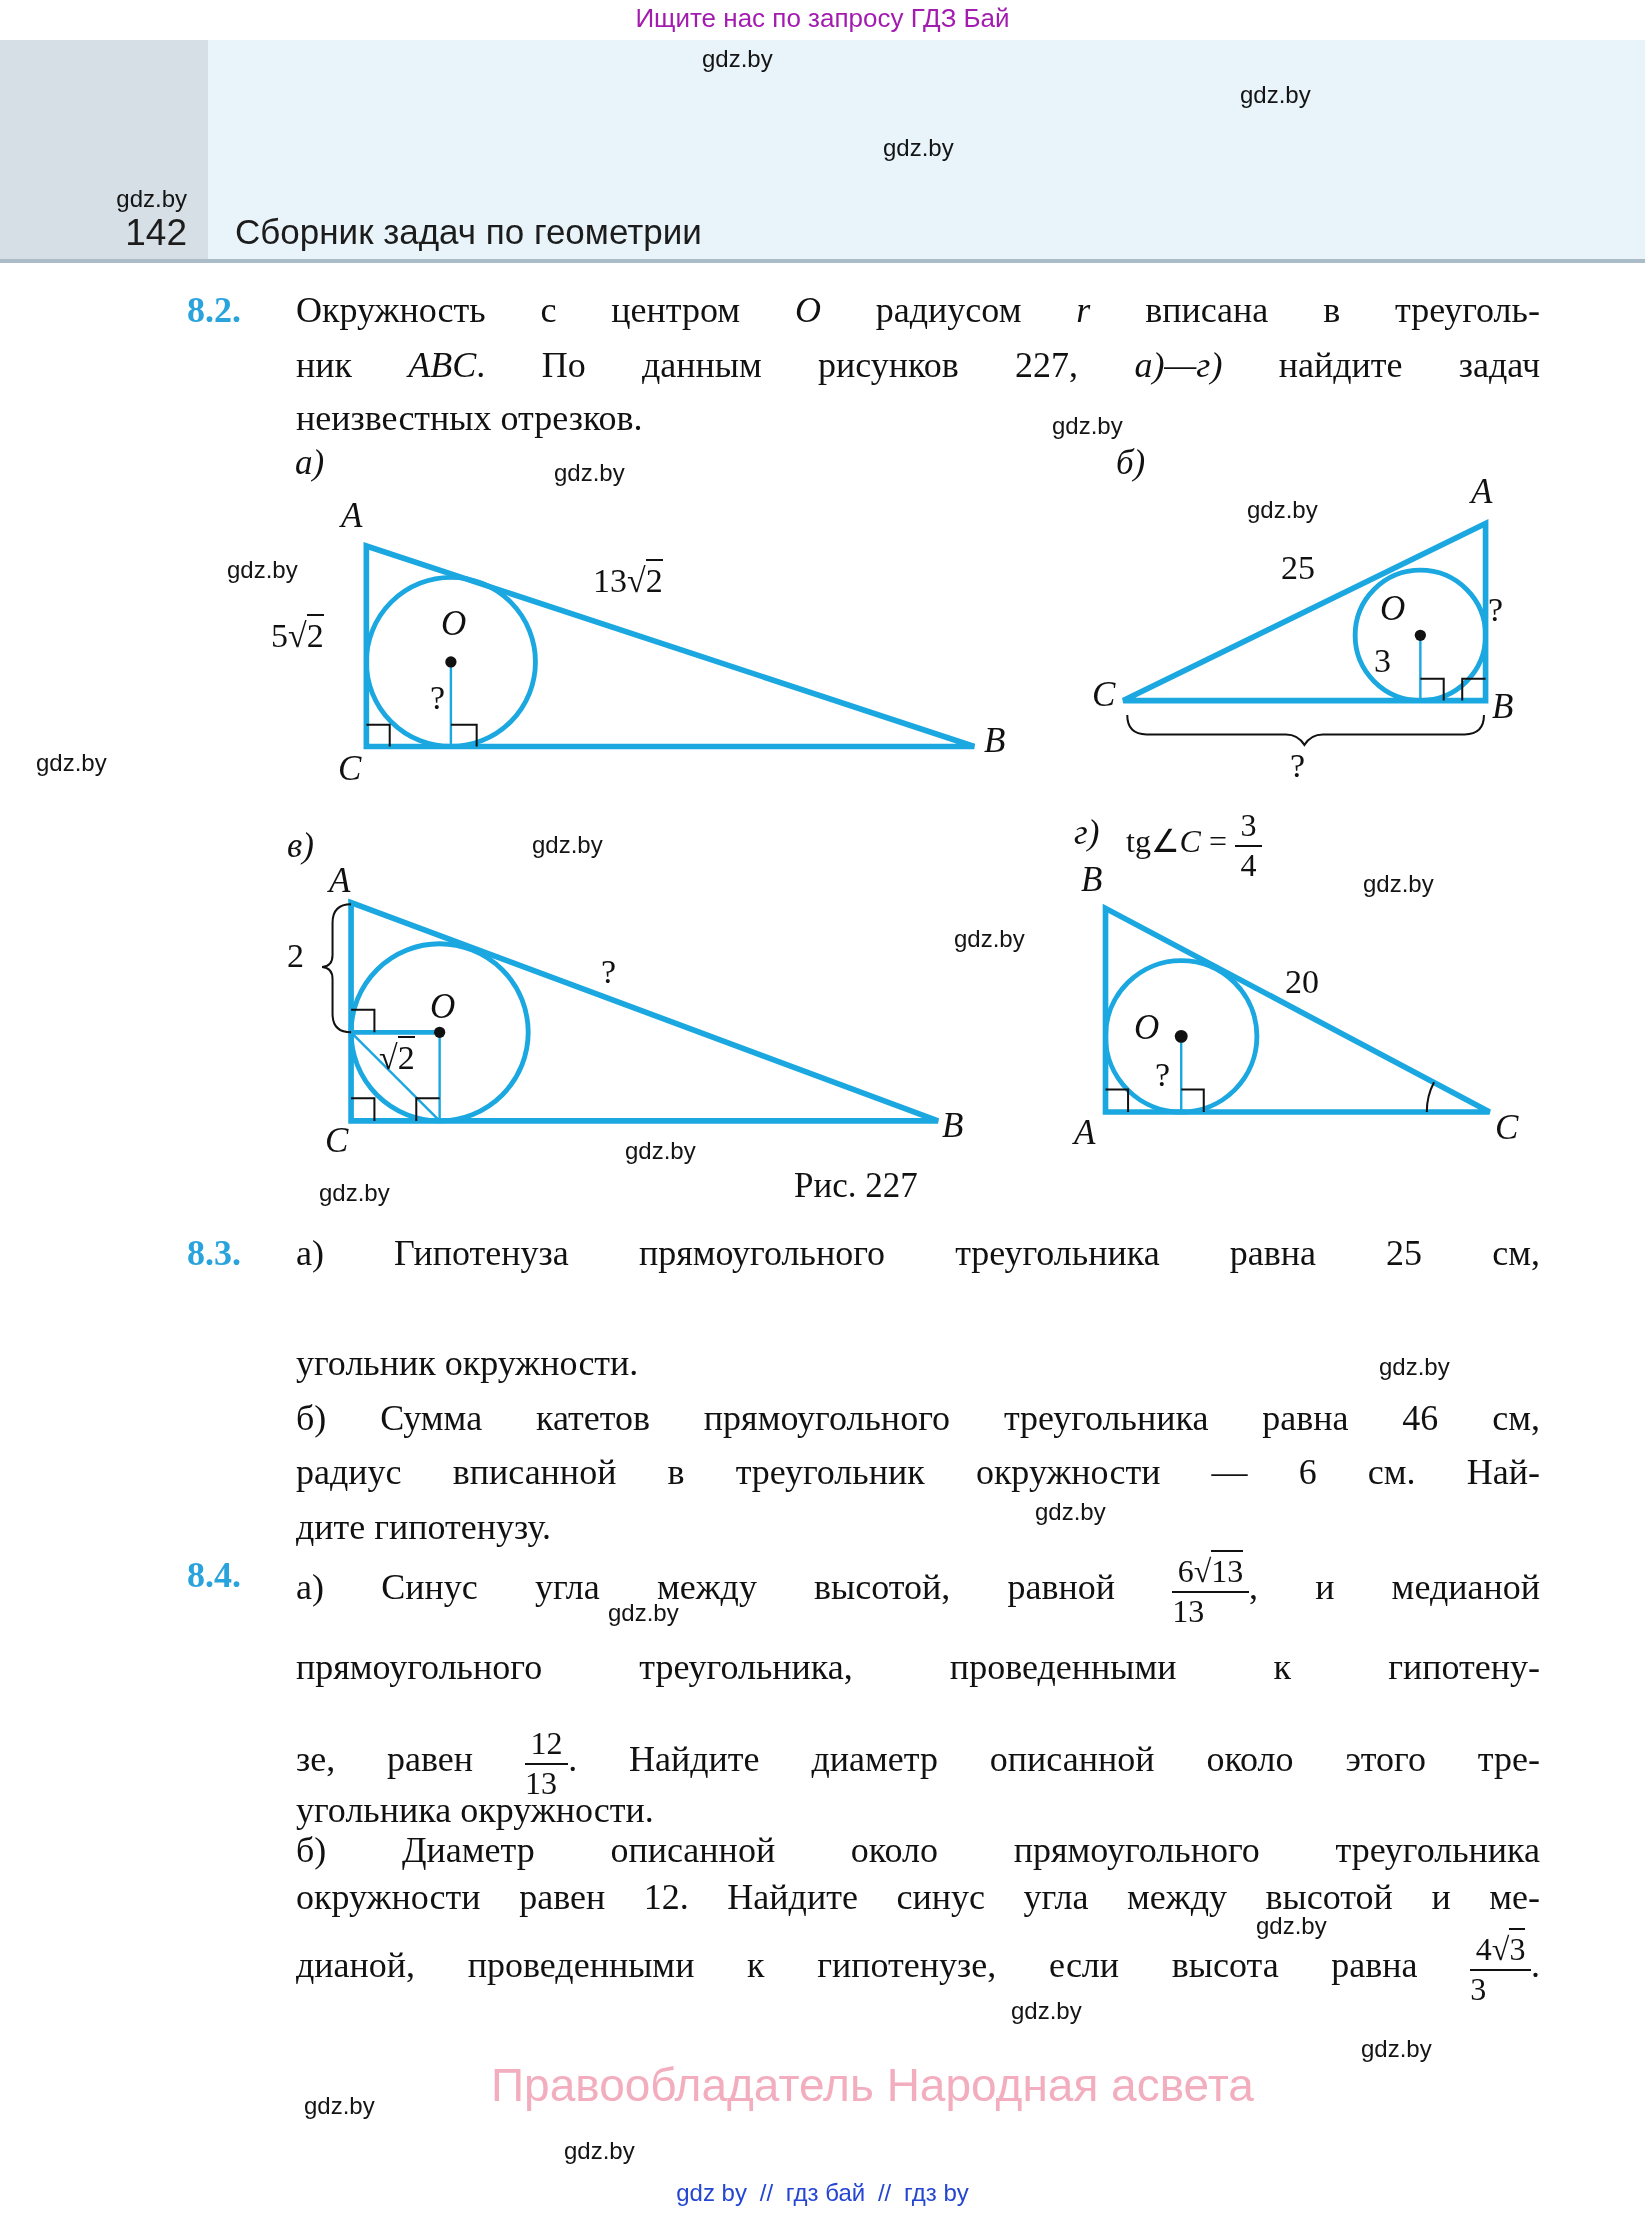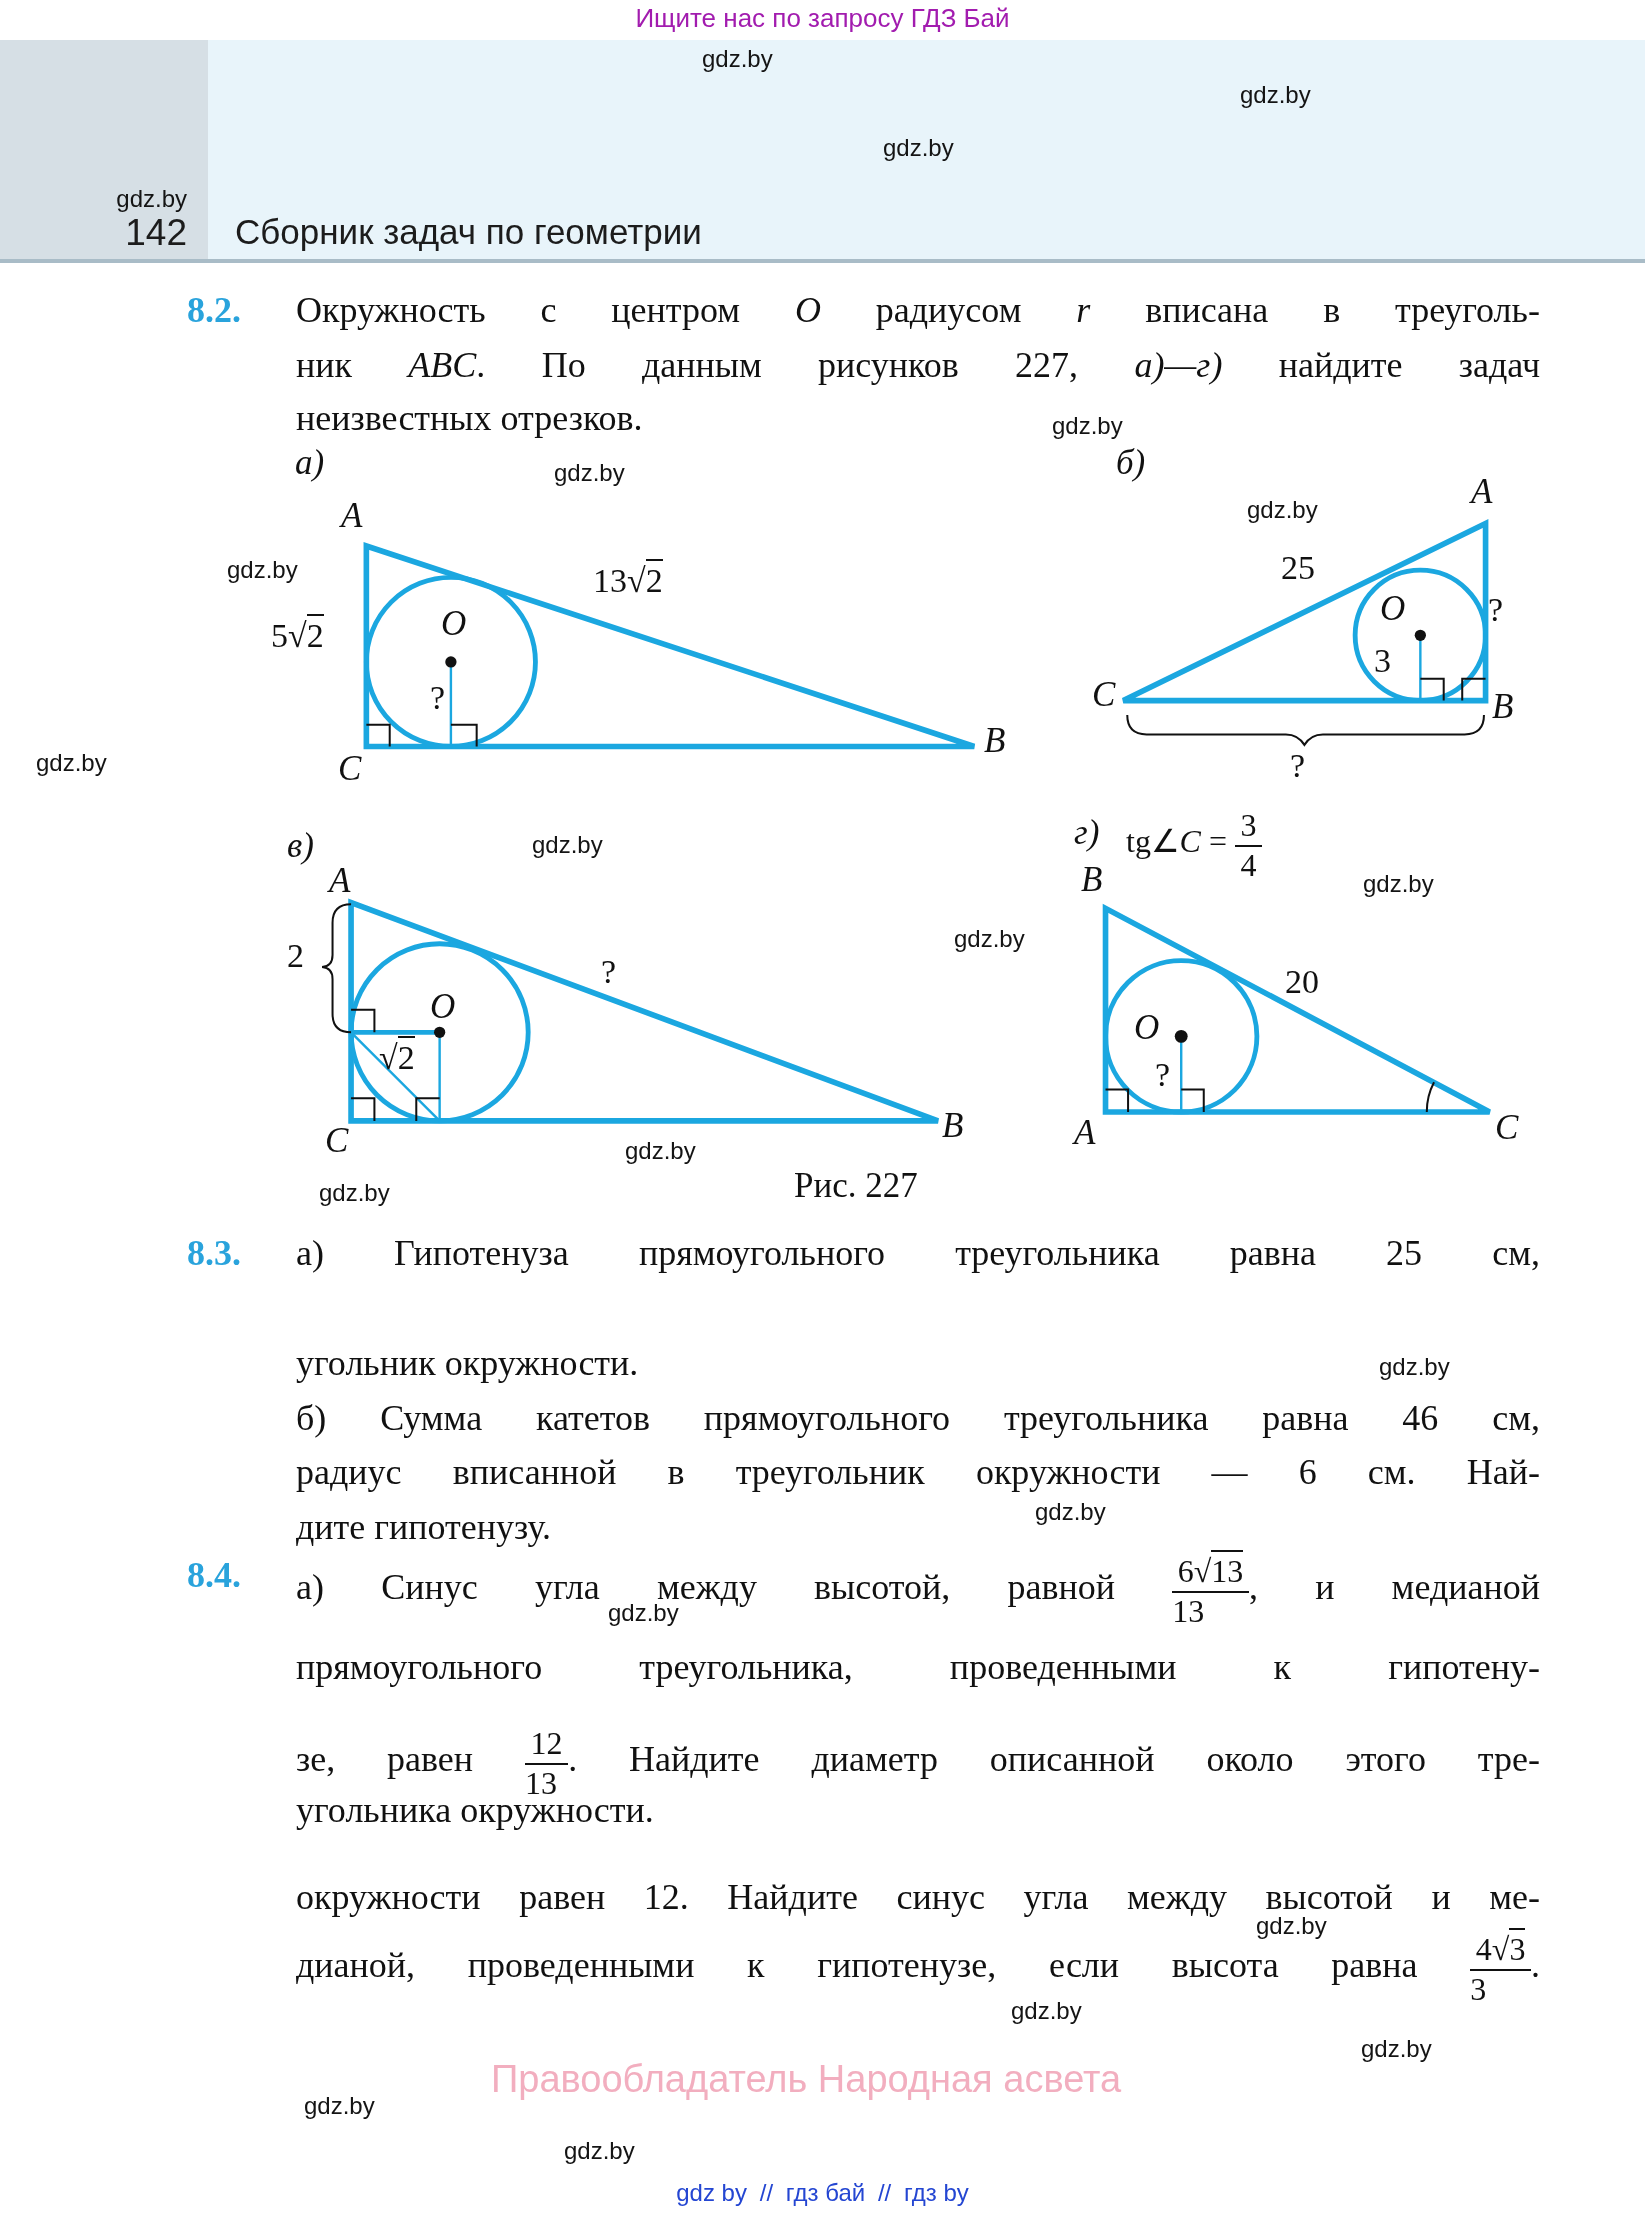--- a/index.html
+++ b/index.html
@@ -27,21 +27,21 @@
   .nlbl{position:absolute;font-size:34px;line-height:1;}
   .qm{position:absolute;font-size:34px;line-height:1;}
   svg{position:absolute;left:0;top:0;}
   .tri{fill:none;stroke:#1ba7e0;stroke-width:7;}
   .circ{fill:none;stroke:#1ba7e0;stroke-width:6;}
   .thin{stroke:#1ba7e0;stroke-width:3;}
   .med{stroke:#1ba7e0;stroke-width:6;}
   .dot{fill:#111;stroke:none;}
   .ra,.brace{fill:none;stroke:#111;stroke-width:2.5;}
   
-  #copyright{position:absolute;left:491px;top:2058px;font-family:"Liberation Sans",sans-serif;font-size:38px;}
+  #copyright{position:absolute;left:491px;top:2058px;font-family:"Liberation Sans",sans-serif;font-size:46px;}
   #links{position:absolute;left:0;top:2179px;width:100%;text-align:center;font-family:"Liberation Sans",sans-serif;font-size:24px;}
   #links span{margin:0 6.4px;}
 </style>
 </head>
 <body>
 
 <div id="page">
 
   <div id="banner" style="color: #a21caf;">Ищите нас по запросу ГДЗ Бай</div>
 
@@ -160,20 +160,21 @@
   <div class="pline" style="top:1341px;"><span>угольник окружности.</span></div>
   <div class="pline just" style="top:1396px;"><span>б) Сумма катетов прямоугольного треугольника равна 46 см,</span></div>
   <div class="pline just" style="top:1450px;"><span>радиус вписанной в треугольник окружности — 6 см. Най-</span></div>
   <div class="pline" style="top:1505px;"><span>дите гипотенузу.</span></div>
 
   <div class="pnum" style="top:1553px;text-align:center;">8.4.</div>
   <div class="pline just" style="top:1553px;"><span>а) Синус угла между высотой, равной </span><span class="ifrac"><span class="n">6√<span class="ovl">13</span></span><span class="d">13</span></span><span>, и медианой</span></div>
   <div class="pline just" style="top:1645px;"><span>прямоугольного треугольника, проведенными к гипотену-</span></div>
   <div class="pline just" style="top:1725px;"><span>зе, равен </span><span class="ifrac"><span class="n">12</span><span class="d">13</span></span><span>. Найдите диаметр описанной около этого тре-</span></div>
   <div class="pline" style="top:1788px;"><span>угольника окружности.</span></div>
+  <div class="pline just" style="top:1828px;"><span>б) Диаметр описанной около прямоугольного треугольника</span></div>
   <div class="pline just" style="top:1875px;"><span>окружности равен 12. Найдите синус угла между высотой и ме-</span></div>
   <div class="pline just" style="top:1931px;"><span>дианой, проведенными к гипотенузе, если высота равна </span><span class="ifrac"><span class="n">4√<span class="ovl">3</span></span><span class="d">3</span></span><span>.</span></div>
 
   <div id="copyright" style="color: rgb(242, 174, 191);">Правообладатель Народная асвета</div>
   <div id="links" style="color: rgb(36, 70, 210);">
     <span>gdz by</span><span>//</span><span>гдз бай</span><span>//</span><span>гдз by</span>
   </div>
 
 </div>
 

